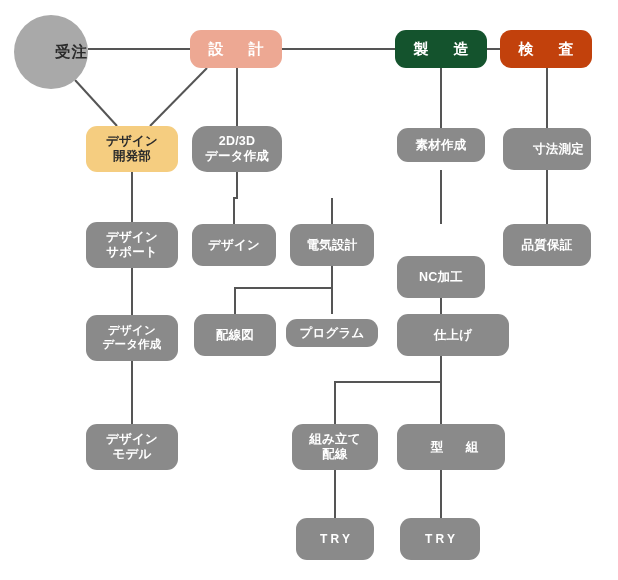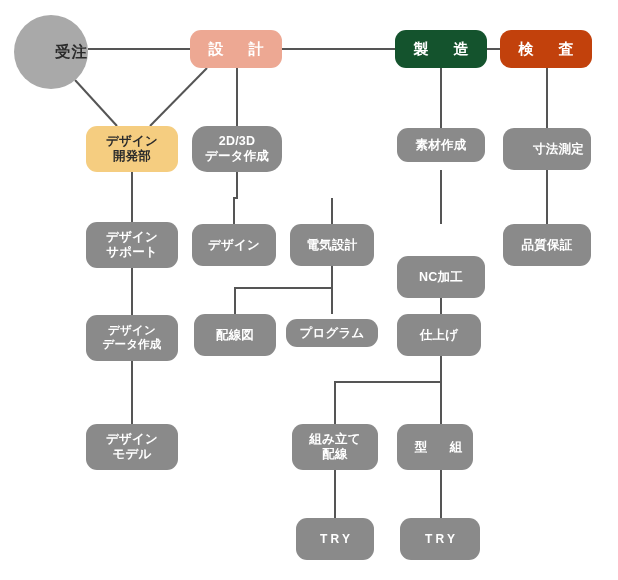--- a/index.html
+++ b/index.html
@@ -151,28 +151,28 @@
       <div class="node shape-round" style="left: 86px; top: 315px; width: 92px; height: 46px; background: rgb(138, 138, 138);">
         <span class="lbl t-small">デザイン
 データ作成</span>
       </div>
       <div class="node shape-round" style="left: 194px; top: 314px; width: 82px; height: 42px; background: rgb(138, 138, 138);">
         <span class="lbl t-sub">配線図</span>
       </div>
       <div class="node shape-round" style="left: 286px; top: 319px; width: 92px; height: 28px; background: rgb(138, 138, 138);">
         <span class="lbl t-sub">プログラム</span>
       </div>
-      <div class="node shape-round" style="left: 397px; top: 314px; width: 84px; height: 42px; background: rgb(138, 138, 138); text-align: center;">
+      <div class="node shape-round" style="left: 397px; top: 314px; width: 112px; height: 42px; background: rgb(138, 138, 138); text-align: center;">
         <span class="lbl t-sub">仕上げ</span>
       </div>
       <div class="node shape-round" style="left: 292px; top: 424px; width: 86px; height: 46px; background: rgb(138, 138, 138);">
         <span class="lbl t-sub">組み立て
 配線</span>
       </div>
-      <div class="node shape-round" style="left: 397px; top: 424px; width: 76px; height: 46px; background: rgb(138, 138, 138); padding-left: 7px;">
+      <div class="node shape-round" style="left: 397px; top: 424px; width: 108px; height: 46px; background: rgb(138, 138, 138); padding-left: 7px;">
         <span class="lbl t-kata">型　組</span>
       </div>
       <div class="node shape-round" style="left: 86px; top: 424px; width: 92px; height: 46px; background: rgb(138, 138, 138);">
         <span class="lbl t-sub">デザイン
 モデル</span>
       </div>
       <div class="node shape-round" style="left: 296px; top: 518px; width: 78px; height: 42px; background: rgb(138, 138, 138);">
         <span class="lbl t-try">TRY</span>
       </div>
       <div class="node shape-round" style="left: 400px; top: 518px; width: 80px; height: 42px; background: rgb(138, 138, 138);">

